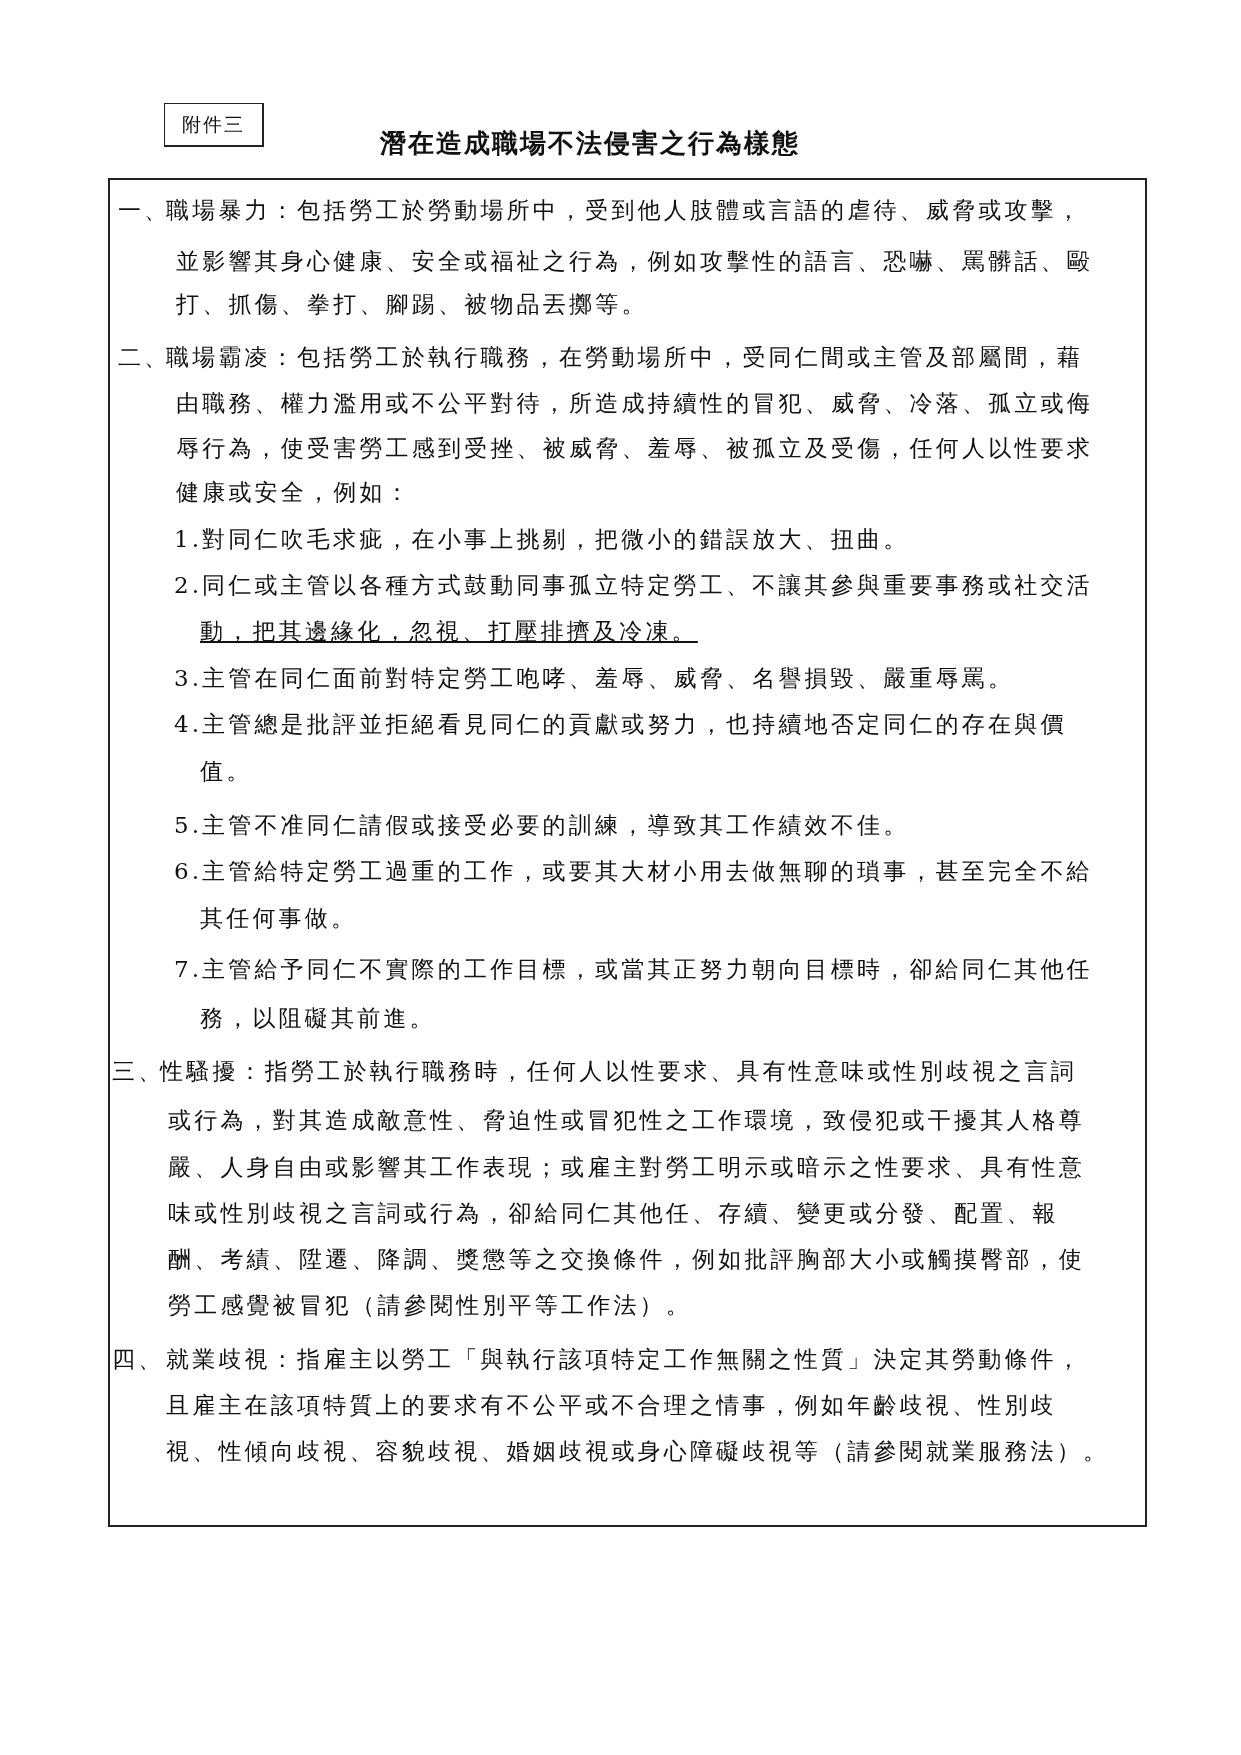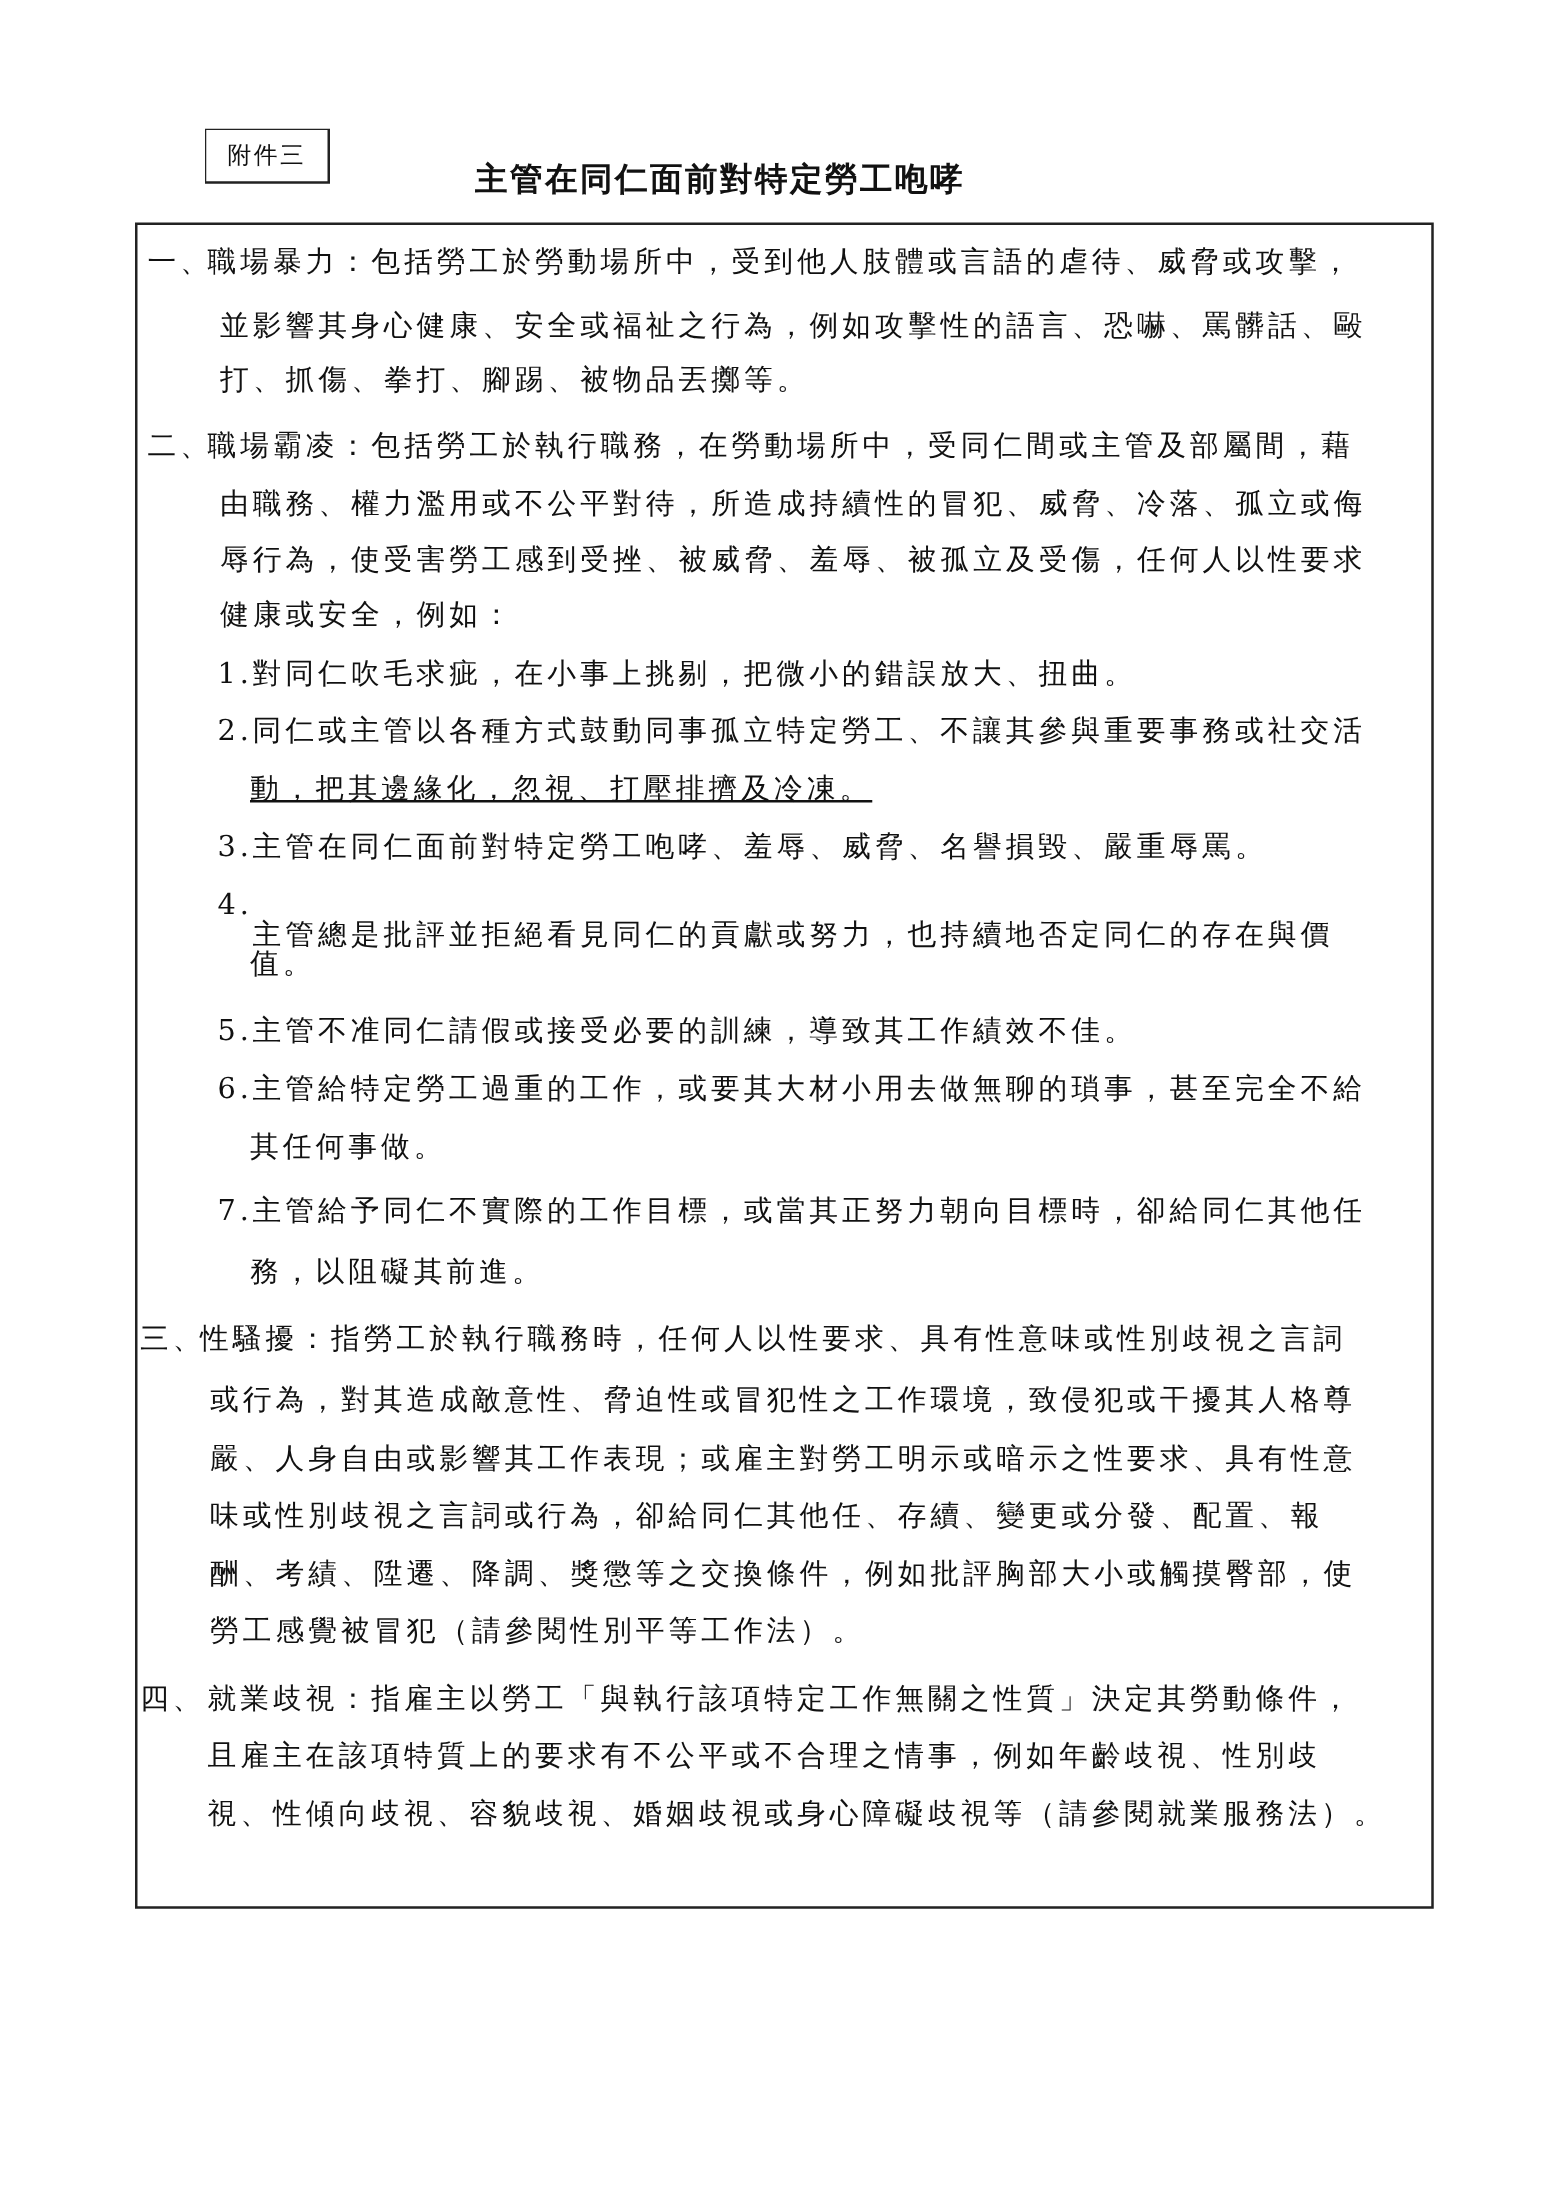--- a/index.html
+++ b/index.html
@@ -26,21 +26,21 @@
   .line {
     position: absolute; font-size: 23px; line-height: 30px; white-space: nowrap;
     letter-spacing: 3.2px;
   }
   .marker { position: absolute; font-size: 23px; line-height: 30px; white-space: nowrap; letter-spacing: 3px; }
 </style>
 </head>
 <body>
 
 <div class="attachment-label">附件三</div>
-<div class="page-title">主管在同仁面前對特定勞工咆哮</div>
+<div class="page-title">潛在造成職場不法侵害之行為樣態</div>
 
 <div class="content-box"></div>
 
 <div>
   <span class="marker" style="left:118px; top:195px;">一、</span>
   <span class="line" style="left:166px; top:195px;">職場暴力：包括勞工於勞動場所中，受到他人肢體或言語的虐待、威脅或攻擊，</span>
   <span class="line" style="left:176px; top:246px;">並影響其身心健康、安全或福祉之行為，例如攻擊性的語言、恐嚇、罵髒話、毆</span>
   <span class="line" style="left:176px; top:289px;">打、抓傷、拳打、腳踢、被物品丟擲等。</span>
 </div>
 
@@ -59,21 +59,21 @@
     <span class="line" style="left:174px; top:570px;">2.</span>
     <span class="line" style="left:202px; top:570px;">同仁或主管以各種方式鼓動同事孤立特定勞工、不讓其參與重要事務或社交活</span>
     <span class="line" style="left:200px; top:616px;text-decoration:underline;">動，把其邊緣化，忽視、打壓排擠及冷凍。</span>
   </div>
   <div>
     <span class="line" style="left:174px; top:663px;">3.</span>
     <span class="line" style="left:202px; top:663px;">主管在同仁面前對特定勞工咆哮、羞辱、威脅、名譽損毀、嚴重辱罵。</span>
   </div>
   <div>
     <span class="line" style="left:174px; top:709px;">4.</span>
-    <span class="line" style="left:202px; top:709px;margin-top:24px;">主管總是批評並拒絕看見同仁的貢獻或努力，也持續地否定同仁的存在與價</span>
+    <span class="line" style="left:202px; top:709px;">主管總是批評並拒絕看見同仁的貢獻或努力，也持續地否定同仁的存在與價</span>
     <span class="line" style="left:200px; top:756px;">值。</span>
   </div>
   <div>
     <span class="line" style="left:174px; top:810px;">5.</span>
     <span class="line" style="left:202px; top:810px;">主管不准同仁請假或接受必要的訓練，導致其工作績效不佳。</span>
   </div>
   <div>
     <span class="line" style="left:174px; top:856px;">6.</span>
     <span class="line" style="left:202px; top:856px;">主管給特定勞工過重的工作，或要其大材小用去做無聊的瑣事，甚至完全不給</span>
     <span class="line" style="left:200px; top:903px;">其任何事做。</span>

